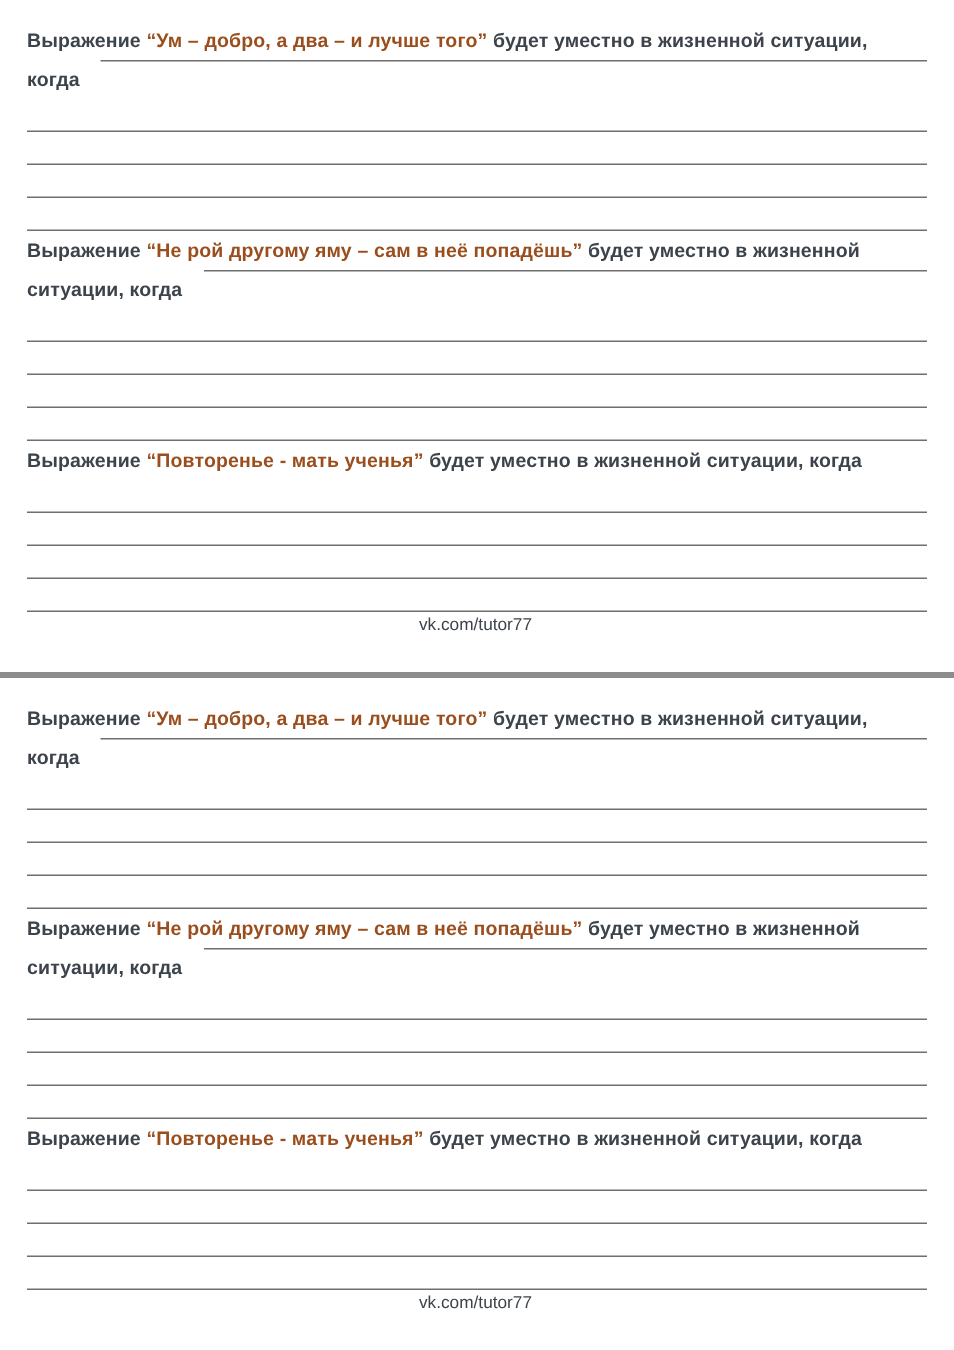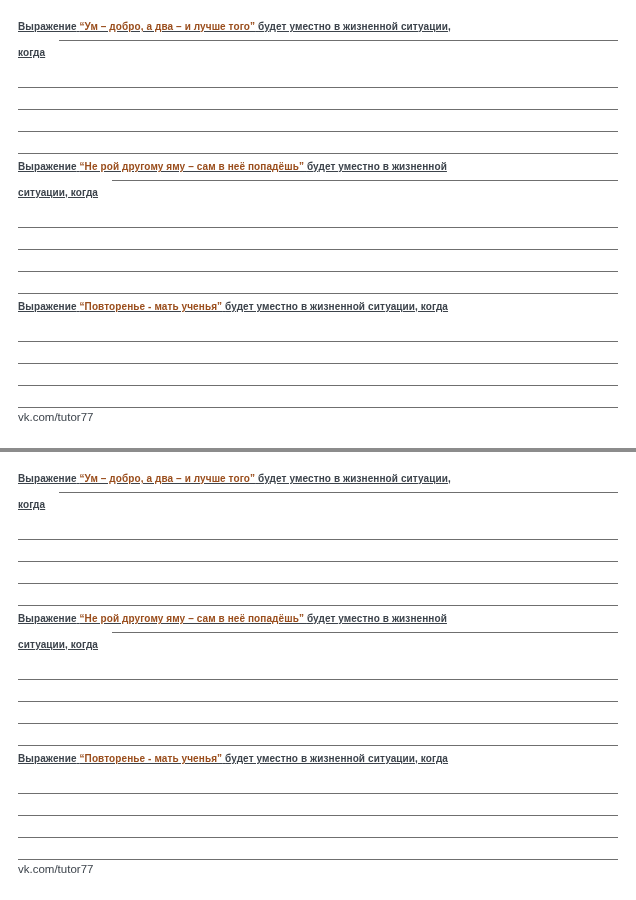--- a/index.html
+++ b/index.html
@@ -26,27 +26,26 @@
   }
   .divider {
     height: 4px;
     width: 636px;
     background: #8c8c8c;
   }
   .section {
     margin: 0;
   }
   .h-row {
-    font-size: 10px;
+    font-size: 13px;
     font-weight: bold;
     line-height: 26px;
     color: #3c434b;
     white-space: nowrap;
     letter-spacing: 0.1px;
-    text-decoration: underline;
   }
   .proverb {
     color: #9a4e1d;
   }
   .h-cont {
     display: flex;
     align-items: flex-start;
   }
   .h-cont .cont-label {
     flex: 0 0 auto;
@@ -57,21 +56,21 @@
     border-bottom: 1.5px solid #6f6f6f;
     margin-bottom: 5px;
   }
   .rule {
     height: 21px;
     border-bottom: 1.5px solid #6f6f6f;
   }
   .footer {
     font-size: 11.5px;
     color: #3c434b;
-    text-align: left;
+    text-align: center;
     line-height: 15px;
     margin-top: 2px;
     padding-right: 2px;
   }
 </style>
 </head>
 <body>
 
 <div class="page">
 

